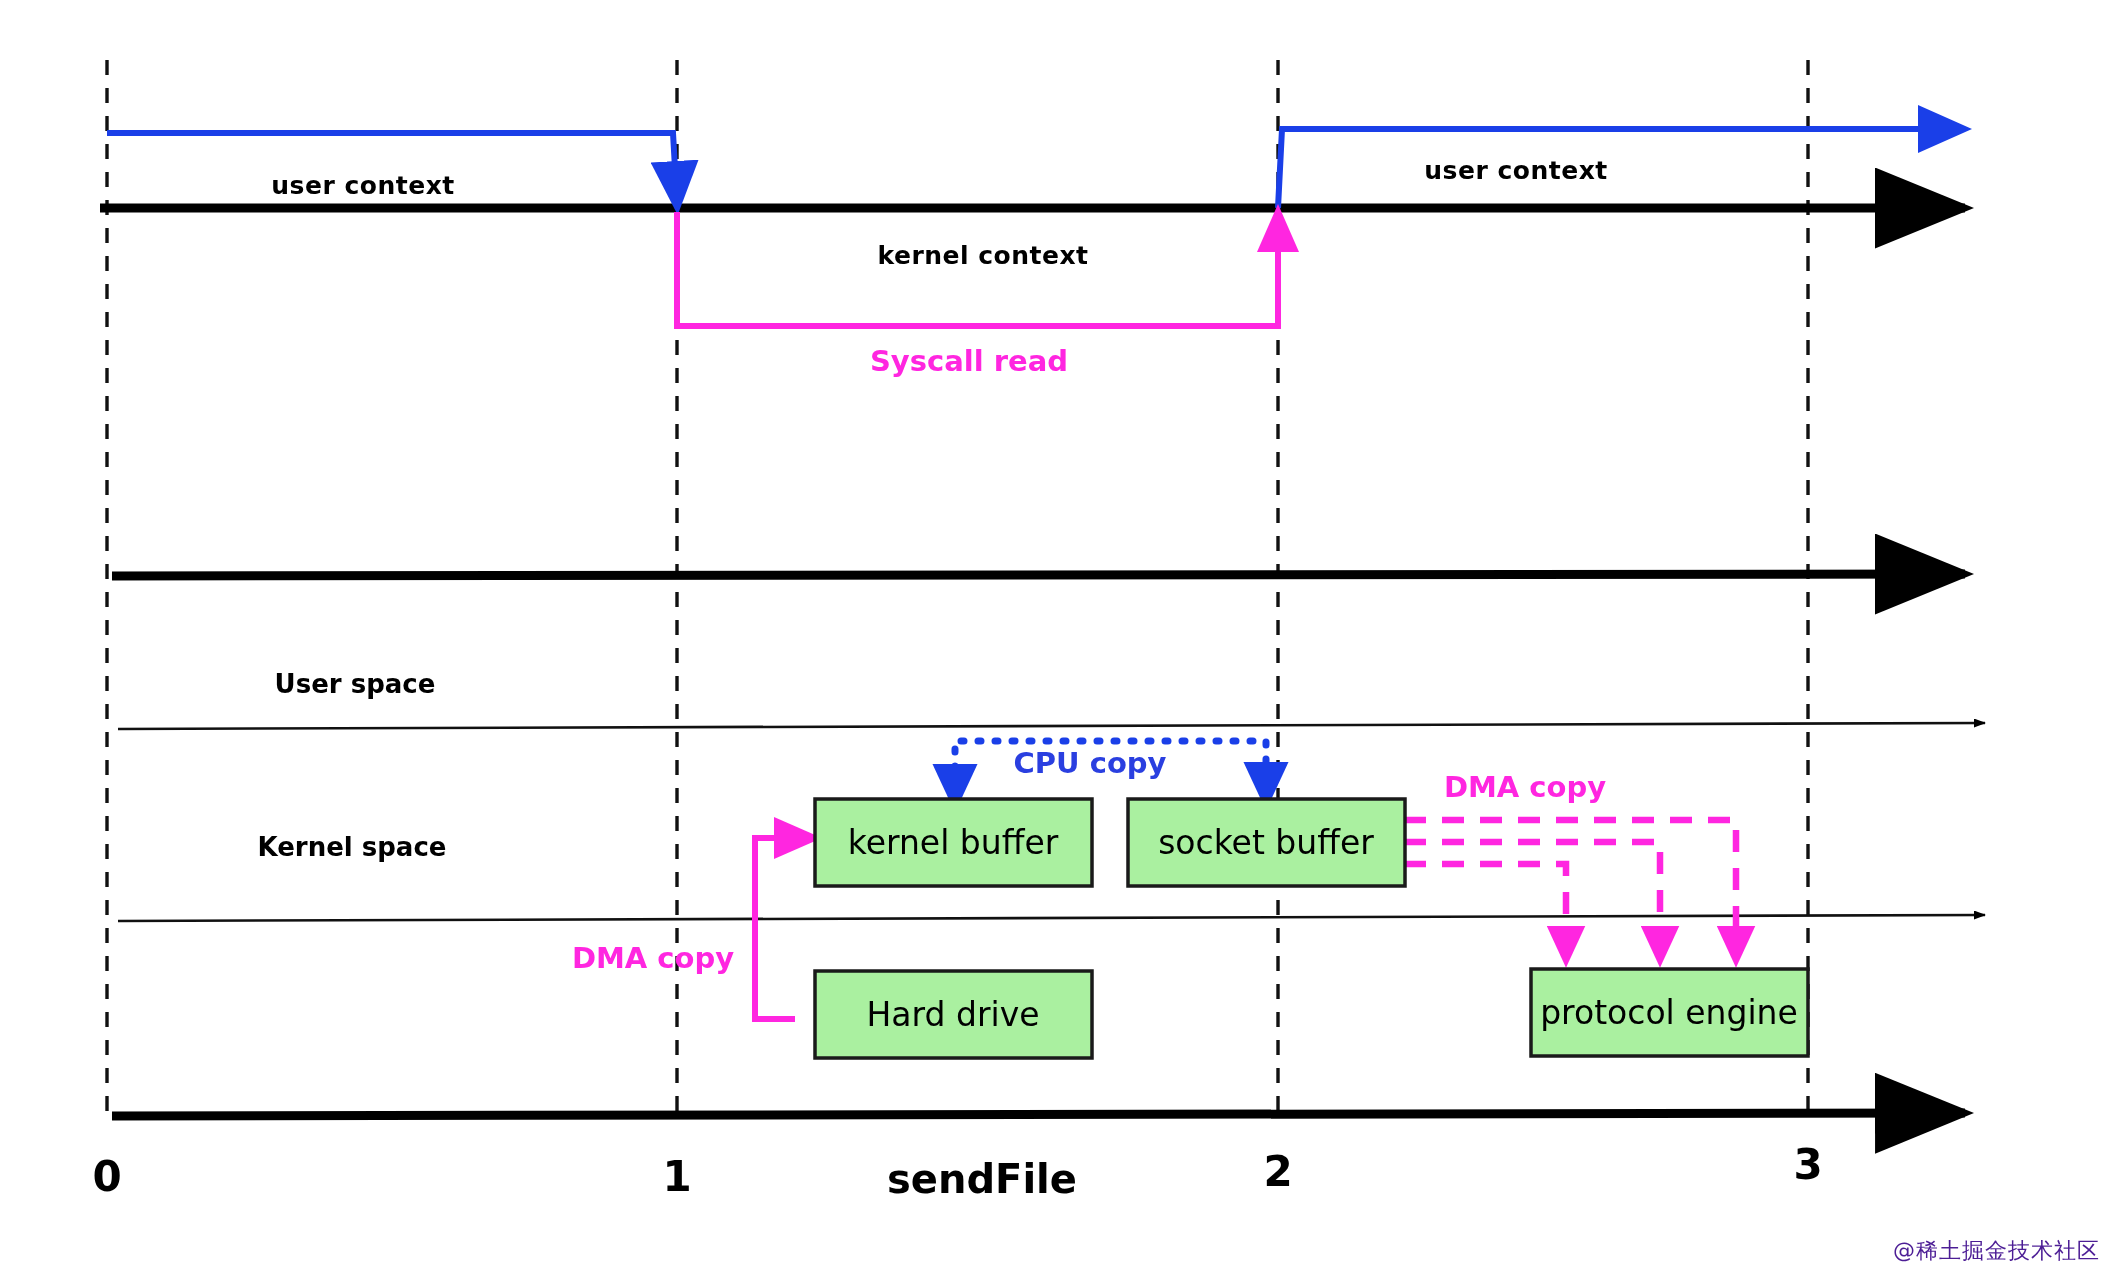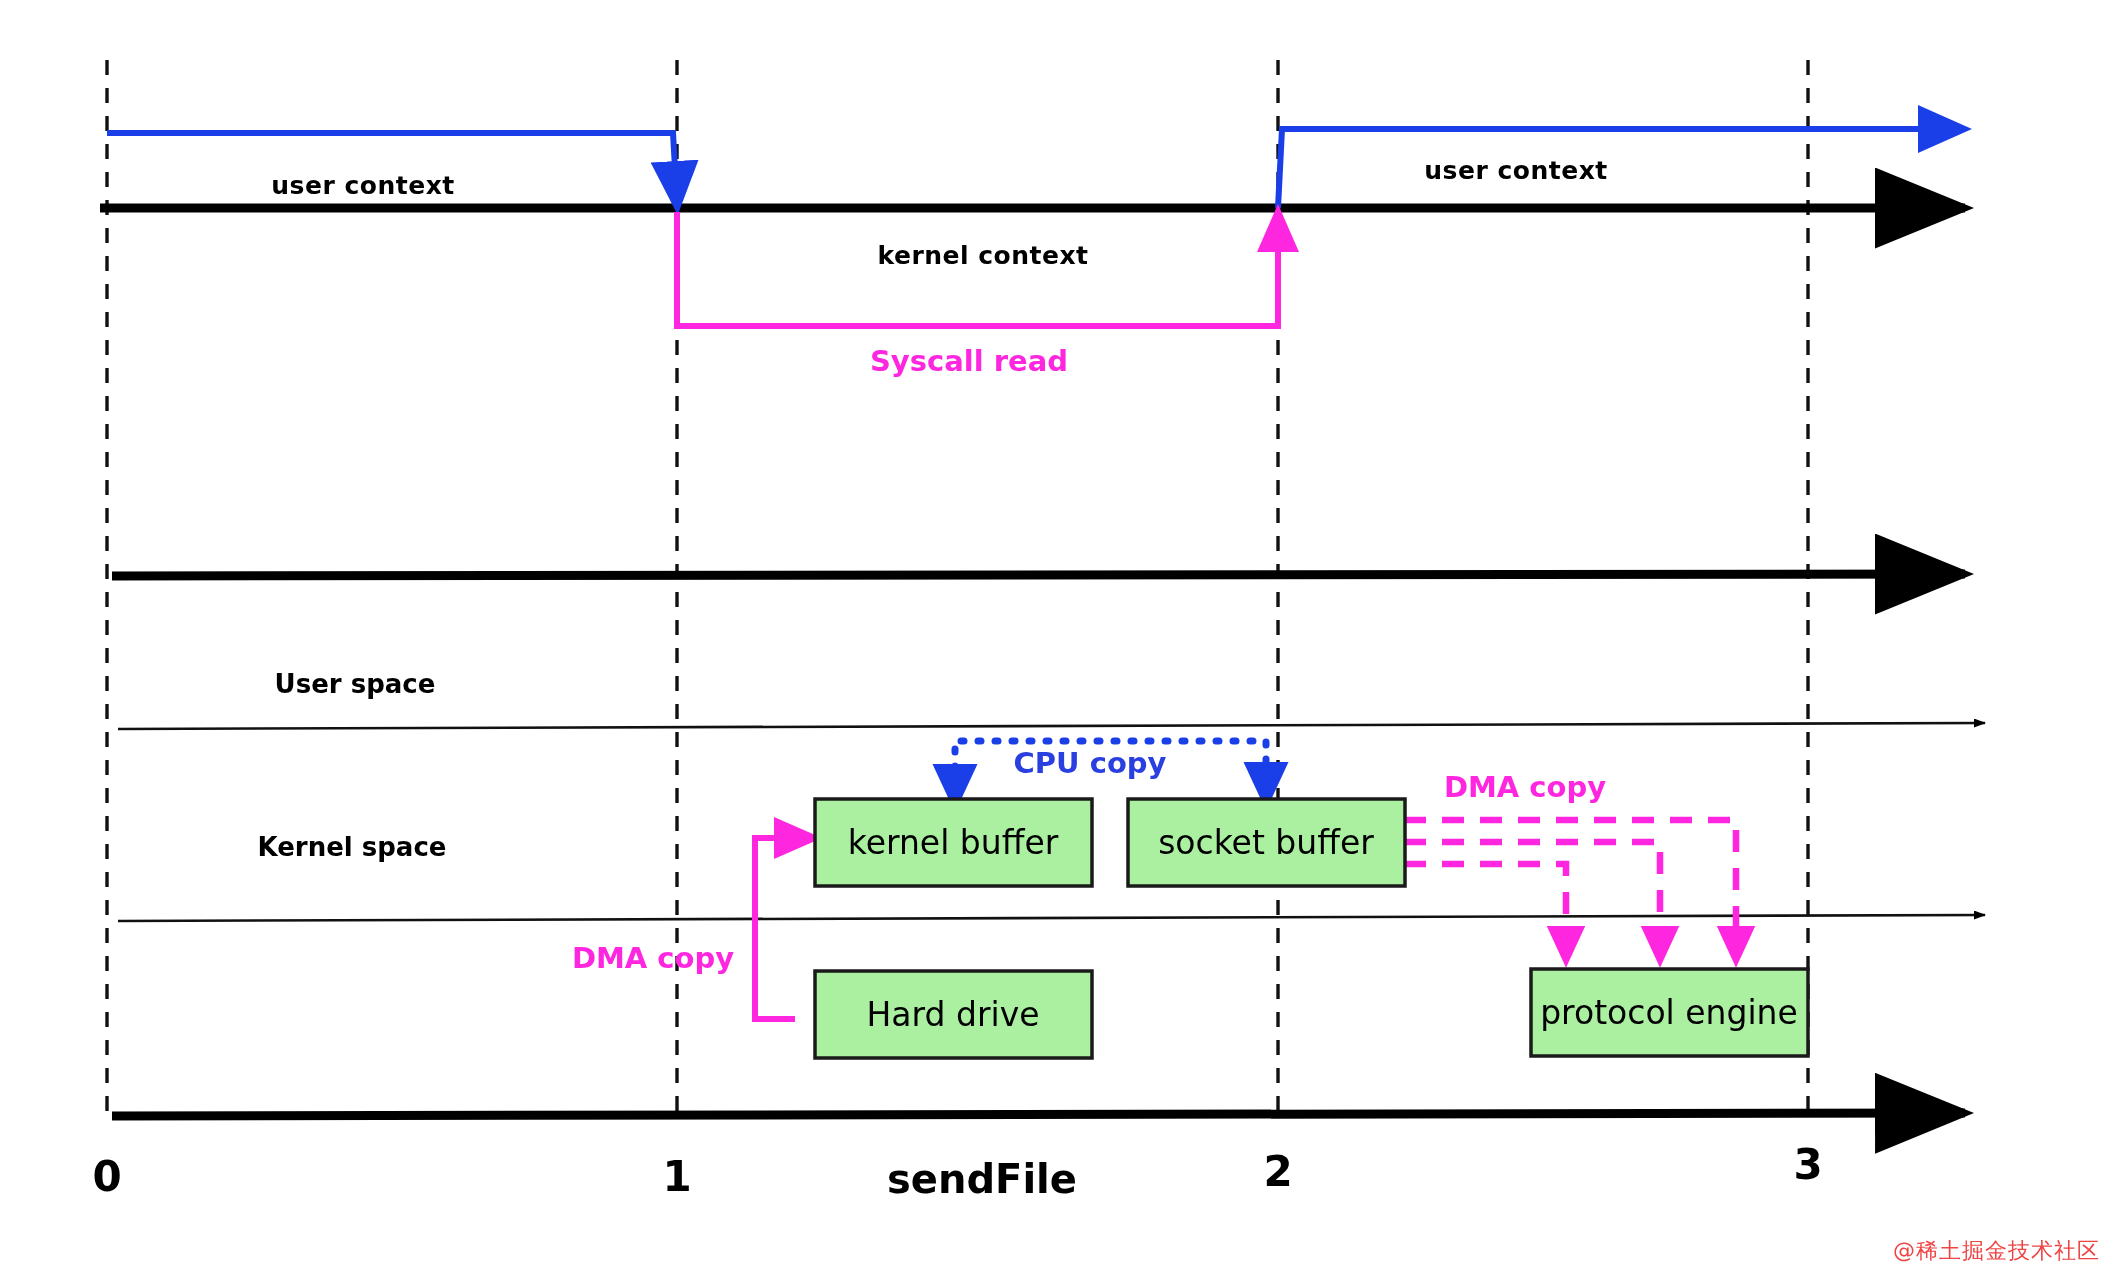--- a/index.html
+++ b/index.html
@@ -61,21 +61,21 @@
     font-weight: 700;
     fill: #2a3fe0;
     font-family: "DejaVu Sans", sans-serif;
   }
   .watermark {
     position: absolute;
     right: 26px;
     bottom: 18px;
     font-family: "DejaVu Sans", sans-serif;
     font-size: 22px;
-    color: #ef4444;
+    color: #4c1d95;
     letter-spacing: 1px;
     user-select: none;
   }
 </style>
 </head>
 <body>
 
 <div id="stage">
 
   <svg id="diagram" viewBox="0 0 2126 1268" xmlns="http://www.w3.org/2000/svg">

